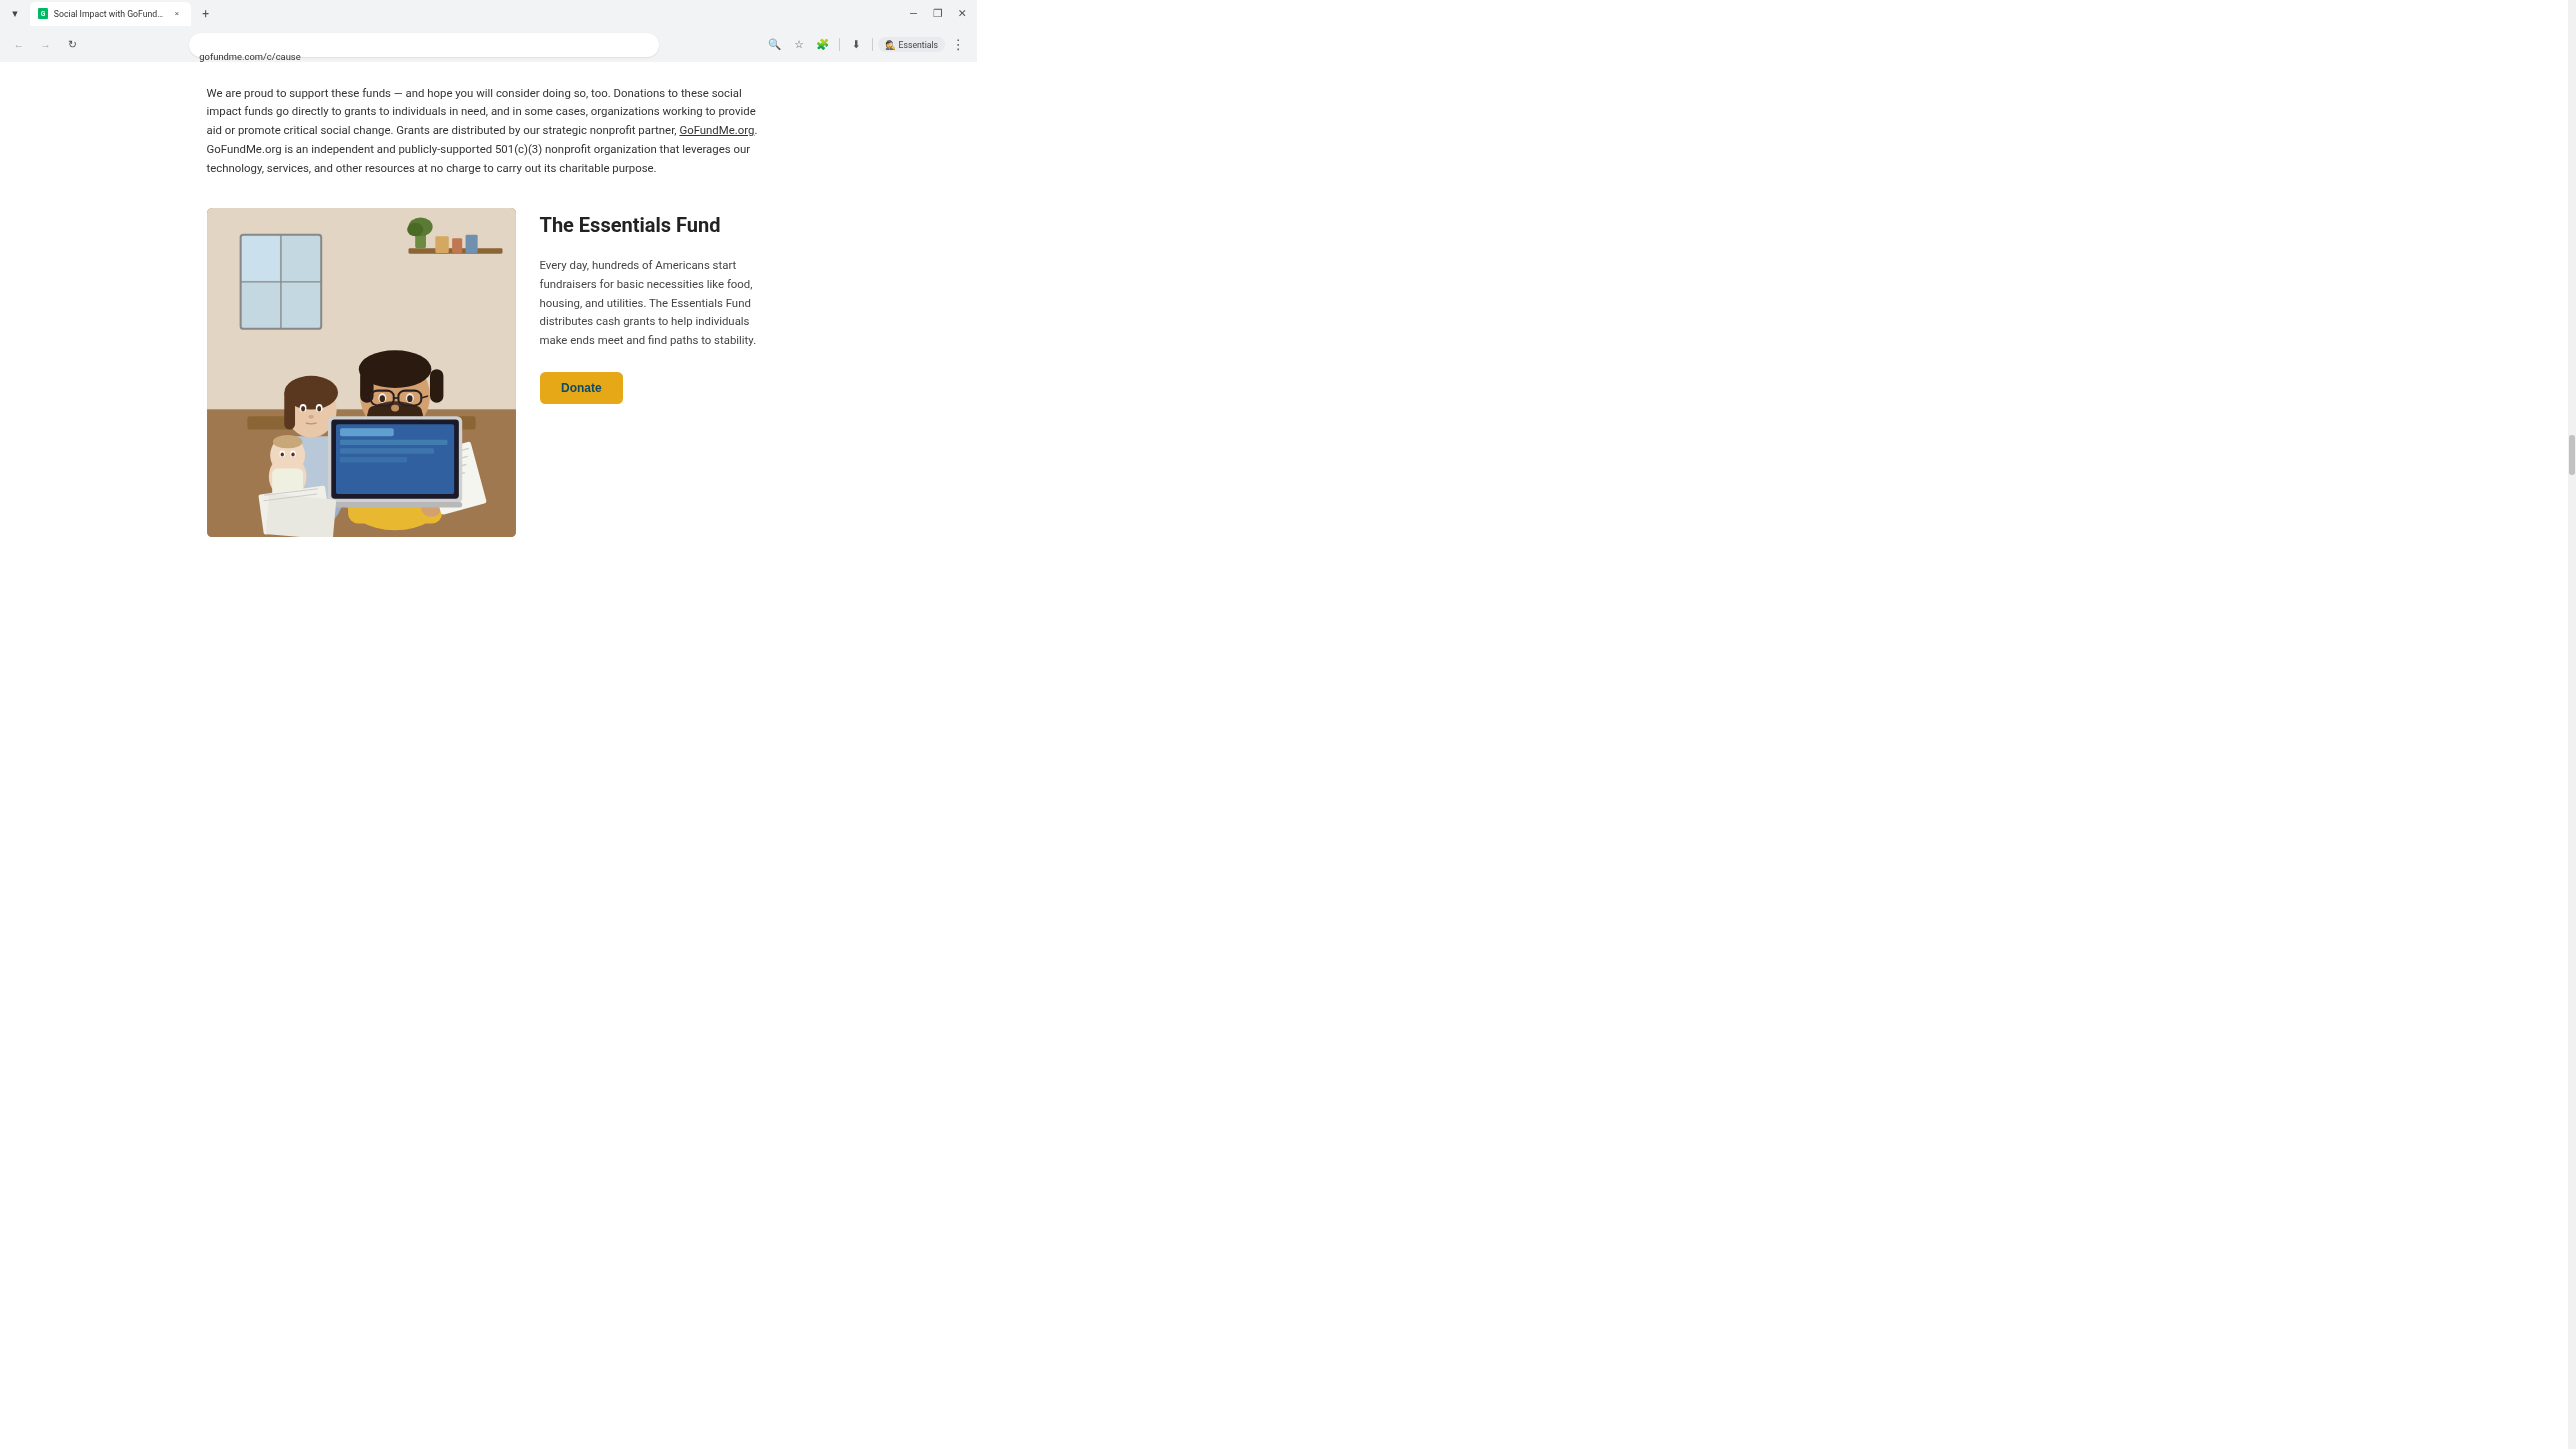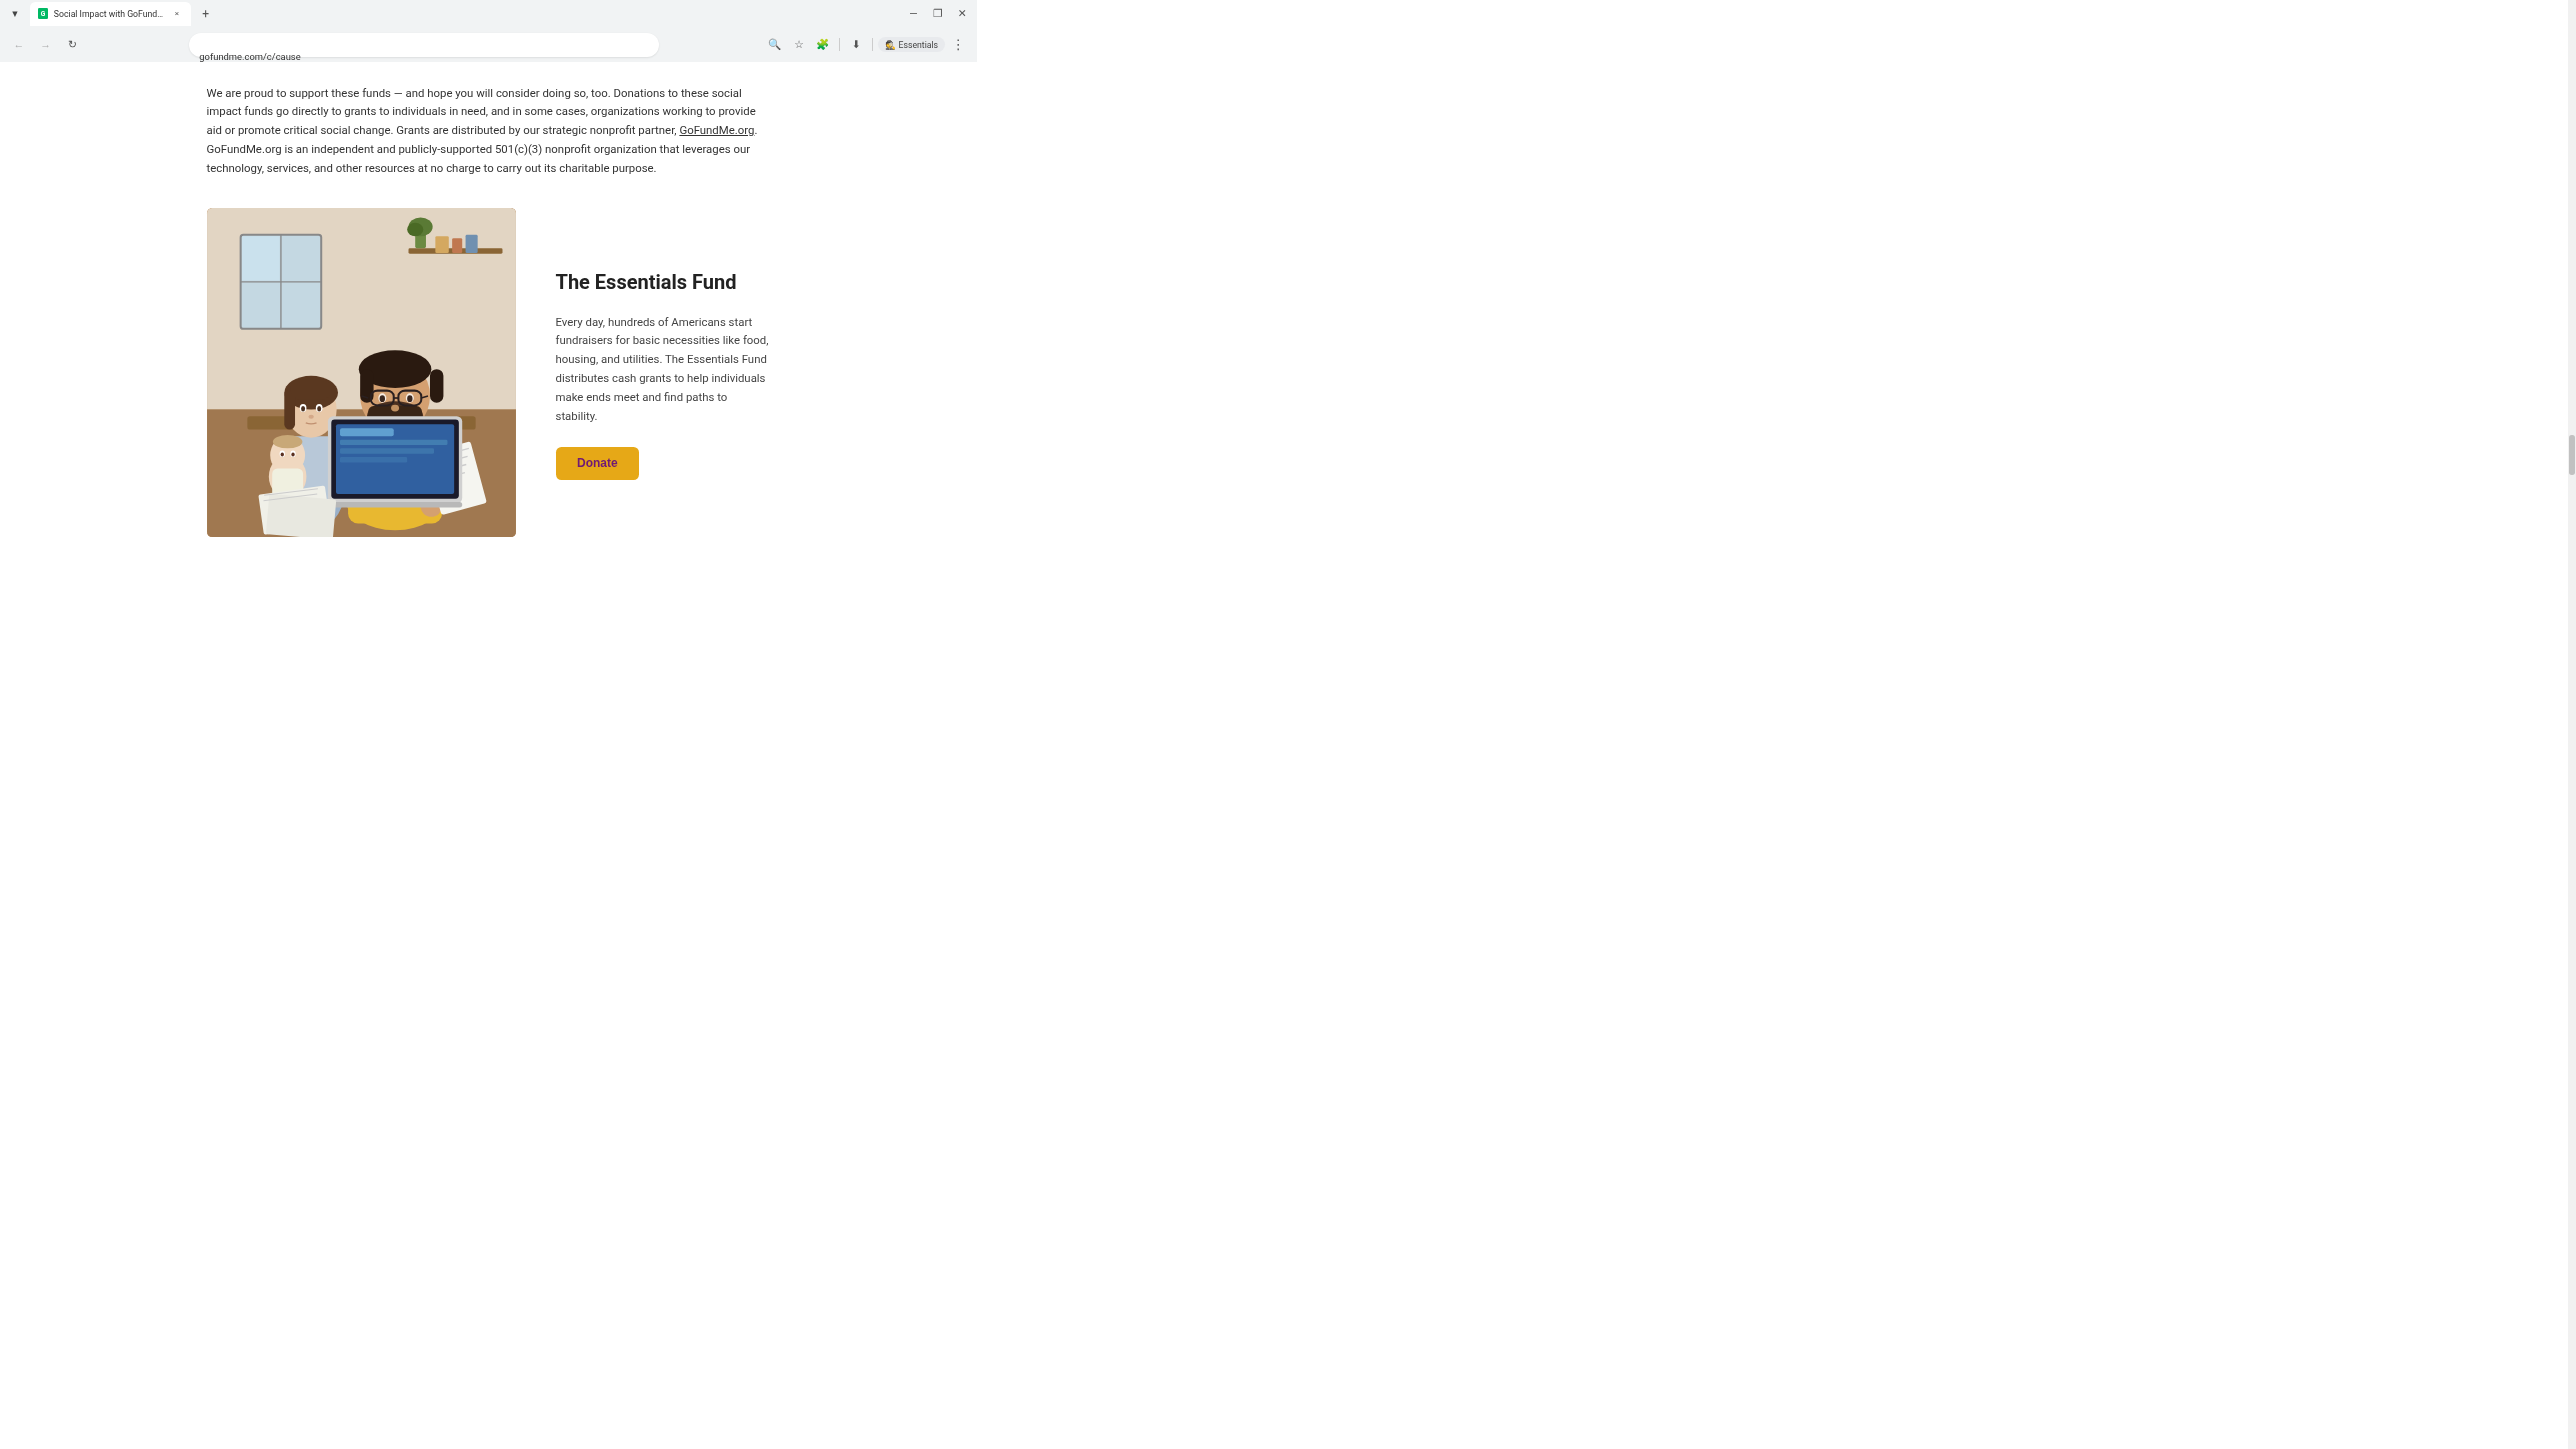--- a/index.html
+++ b/index.html
@@ -239,22 +239,22 @@
       margin-bottom: 30px;
     }
 
     .intro-text a {
       color: #333;
       text-decoration: underline;
     }
 
     .fund-section {
       display: flex;
-      gap: 40px;
-      align-items: center;
+      gap: 24px;
+      align-items: flex-start;
     }
 
     .fund-image-container {
       flex-shrink: 0;
       width: 309px;
       height: 329px;
       border-radius: 5.4px;
       overflow: hidden;
       background: #d4a885;
     }
@@ -285,21 +285,21 @@
 
     .fund-description {
       font-size: 11.4px;
       line-height: 1.65;
       color: #444;
       margin-bottom: 21.5px;
     }
 
     .donate-button {
       background: #e6a817;
-      color: #701a75;
+      color: #0c4a6e;
       border: none;
       border-radius: 5.4px;
       padding: 9.4px 21.5px;
       font-size: 12px;
       font-weight: 600;
       cursor: pointer;
       display: inline-block;
       transition: background 0.2s;
     }
 

